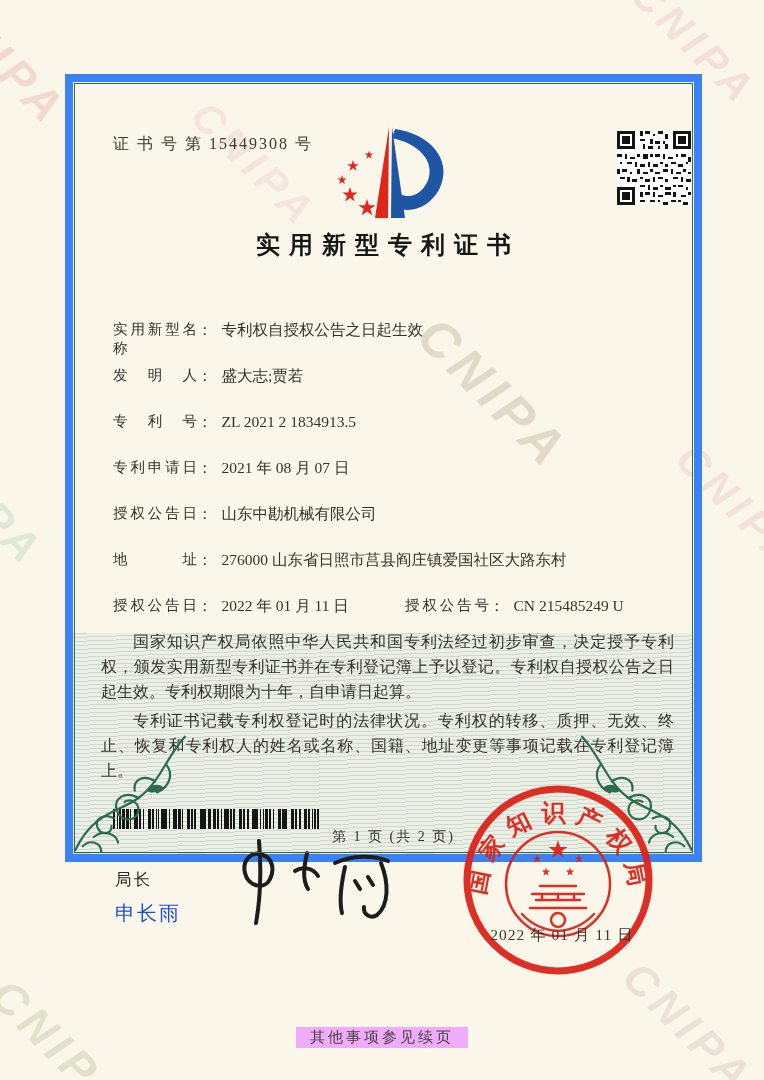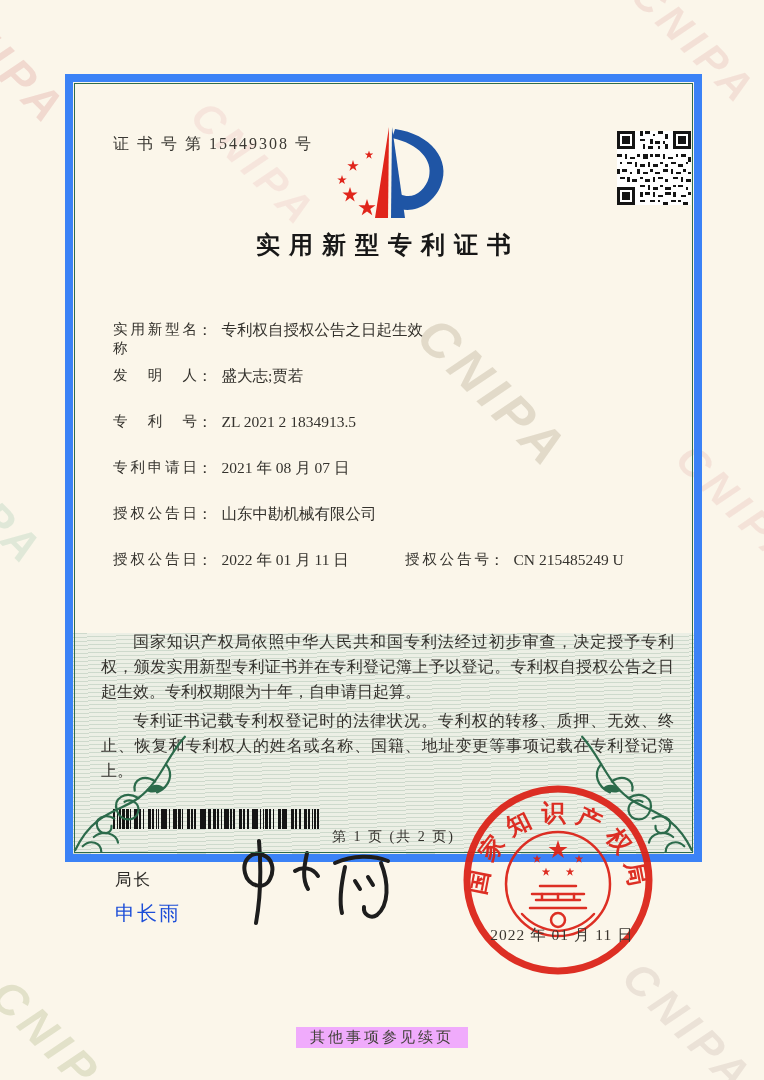--- a/index.html
+++ b/index.html
@@ -130,20 +130,23 @@
       <div class="field-row">
         <span class="field-label">专利号</span><span class="colon">：</span><span class="field-value">ZL 2021 2 1834913.5</span>
       </div>
       <div class="field-row">
         <span class="field-label">专利申请日</span><span class="colon">：</span><span class="field-value">2021 年 08 月 07 日</span>
       </div>
       <div class="field-row">
         <span class="field-label">授权公告日</span><span class="colon">：</span><span class="field-value">山东中勘机械有限公司</span>
       </div>
       <div class="field-row">
+        <span class="field-label">地址</span><span class="colon">：</span><span class="field-value">276000 山东省日照市莒县阎庄镇爱国社区大路东村</span>
+      </div>
+      <div class="field-row">
         <span class="field-label">授权公告日</span><span class="colon">：</span><span class="field-value">2022 年 01 月 11 日</span>
         <span class="grant">
           <span class="field-label">授权公告号</span><span class="colon">：</span><span class="field-value">CN 215485249 U</span>
         </span>
       </div>
     </div>
 
     <div class="body-text">
       <p>国家知识产权局依照中华人民共和国专利法经过初步审查，决定授予专利权，颁发实用新型专利证书并在专利登记簿上予以登记。专利权自授权公告之日起生效。专利权期限为十年，自申请日起算。</p>
       <p>专利证书记载专利权登记时的法律状况。专利权的转移、质押、无效、终止、恢复和专利权人的姓名或名称、国籍、地址变更等事项记载在专利登记簿上。</p>

